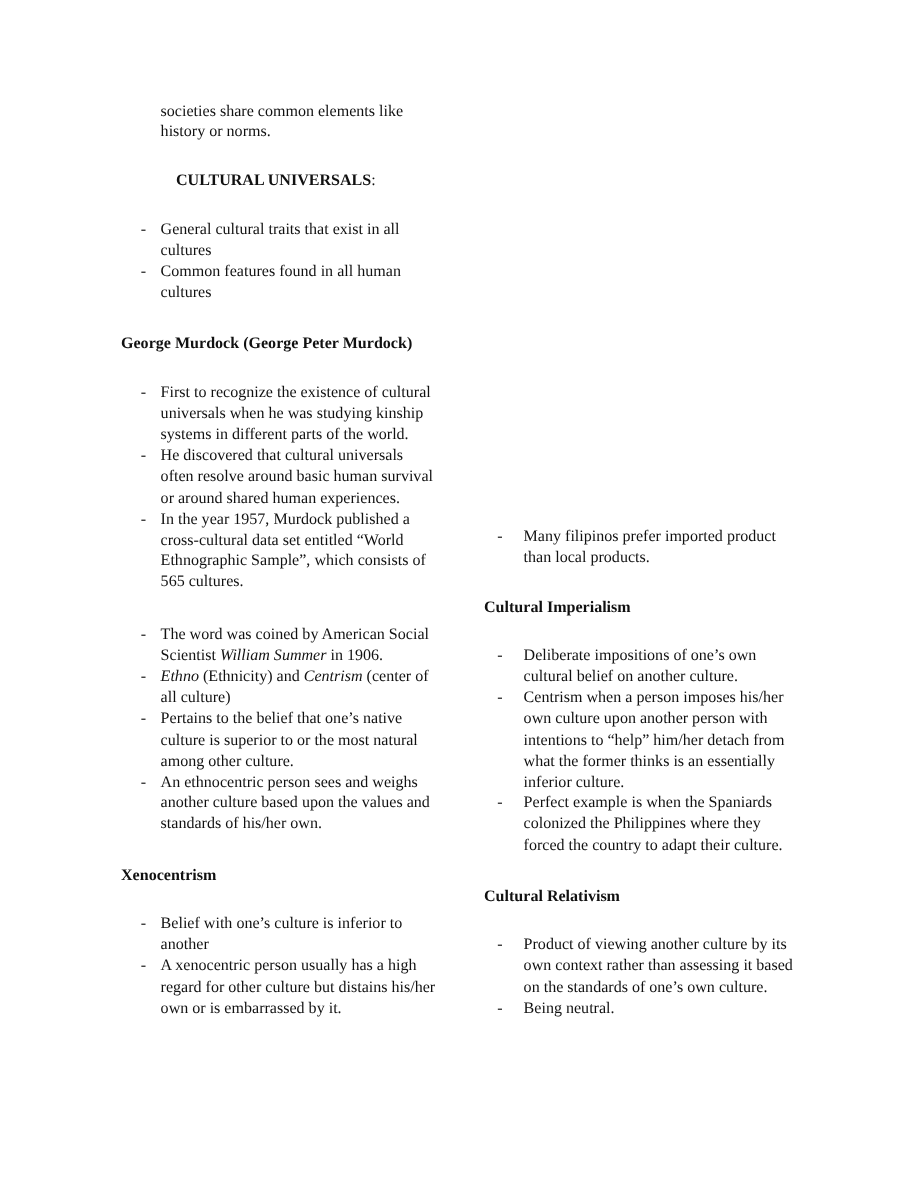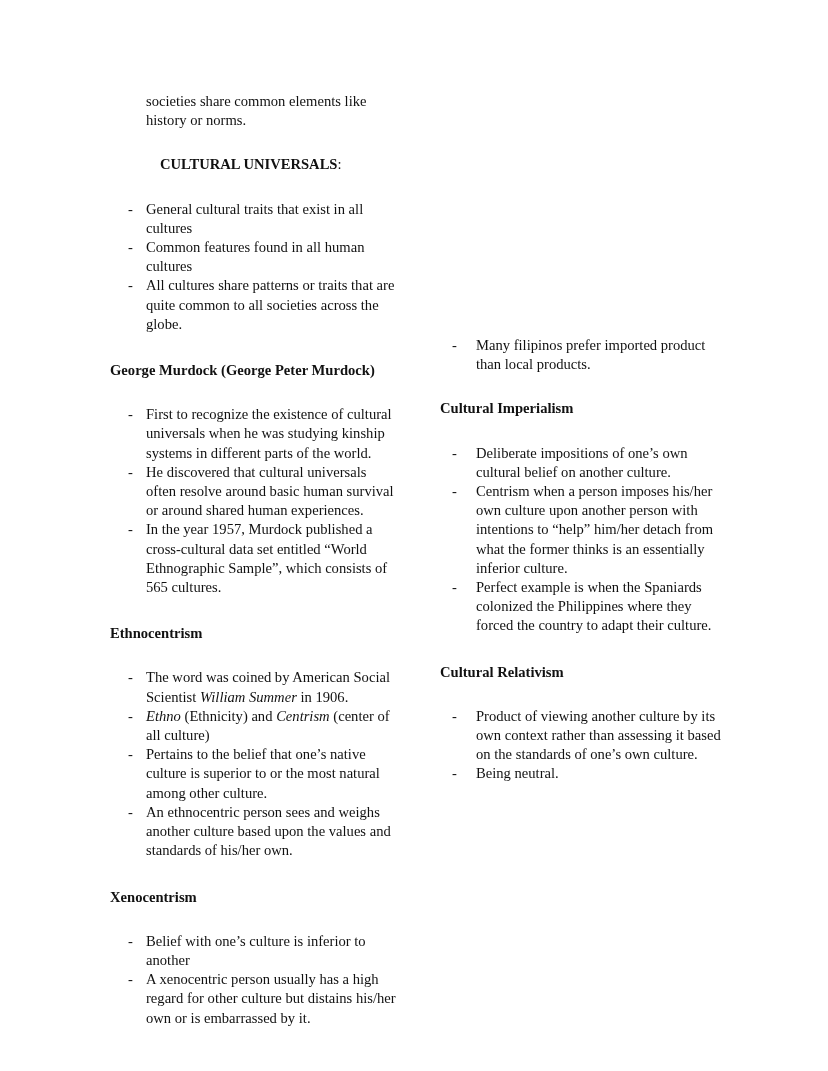--- a/index.html
+++ b/index.html
@@ -20,21 +20,21 @@
     inset: 0;
     background: #ffffff;
   }
   .columns {
     position: absolute;
     top: 92px;
     left: 98px;
     width: 640px;
     display: flex;
     gap: 32px;
-    align-items: center;
+    align-items: flex-end;
   }
   .col {
     width: 298px;
   }
   .col-right {
     width: 298px;
   }
 
   
   .para {
@@ -105,38 +105,36 @@
 
       <div class="spacer-sm"></div>
 
       <div class="heading heading-indent"><span>CULTURAL UNIVERSALS</span><span class="colon">:</span></div>
 
       <div class="spacer-sm"></div>
 
       <ul class="bullets">
         <li>General cultural traits that exist in all cultures</li>
         <li>Common features found in all human cultures</li>
-        <li>All cultures share patterns or traits that are quite common to all societies across the globe.</li>
       </ul>
 
       <div class="spacer-md"></div>
 
       <div class="heading">George Murdock (George Peter Murdock)</div>
 
       <div class="spacer-sm"></div>
 
       <ul class="bullets">
         <li>First to recognize the existence of cultural universals when he was studying kinship systems in different parts of the world.</li>
         <li>He discovered that cultural universals often resolve around basic human survival or around shared human experiences.</li>
         <li>In the year 1957, Murdock published a cross-cultural data set entitled “World Ethnographic Sample”, which consists of 565 cultures.</li>
       </ul>
 
       <div class="spacer-md"></div>
 
-      <div class="heading">Ethnocentrism</div>
 
       <div class="spacer-sm"></div>
 
       <ul class="bullets">
         <li><span>The word was coined by American Social Scientist </span><span class="ital-ul">William Summer</span><span> in 1906.</span></li>
         <li><em class="ital">Ethno</em><span> (Ethnicity) and </span><em class="ital">Centrism</em><span> (center of all culture)</span></li>
         <li><span>Pertains to the belief that one’s native culture is superior to or the most natural among other culture.</span></li>
         <li><span>An ethnocentric person sees and weighs another culture based upon the values and standards of his/her own.</span></li>
       </ul>
 

